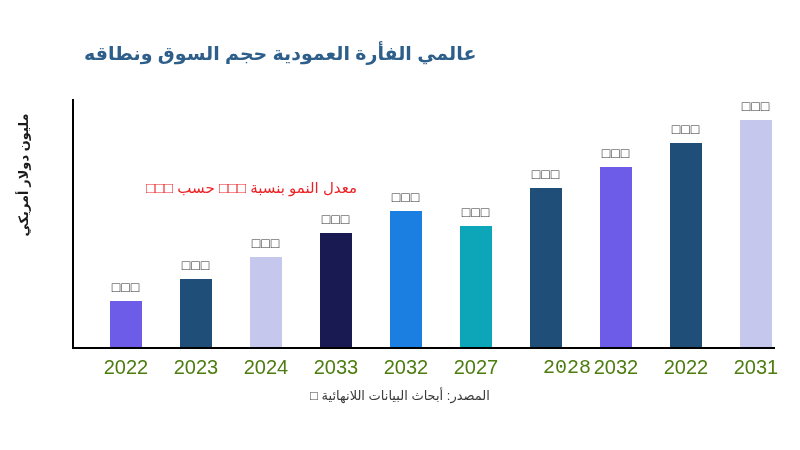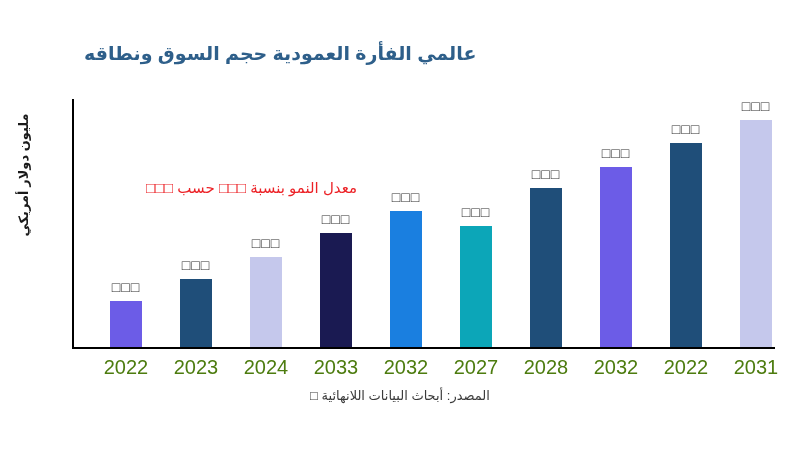--- a/index.html
+++ b/index.html
@@ -187,21 +187,21 @@
 
   <div class="growth-annotation">معدل النمو بنسبة □□□ حسب □□□</div>
 
   <div id="xticks-layer">
       <div class="xtick" style="left: 126px;">2022</div>
       <div class="xtick" style="left: 196px;">2023</div>
       <div class="xtick" style="left: 266px;">2024</div>
       <div class="xtick" style="left: 336px;">2033</div>
       <div class="xtick" style="left: 406px;">2032</div>
       <div class="xtick" style="left: 476px;">2027</div>
-      <div class="xtick" style="left: 546px;">2028</div>
+      <div class="xtick" style="left: 567px; font-family: Liberation Mono, monospace;">2028</div>
       <div class="xtick" style="left: 616px;">2032</div>
       <div class="xtick" style="left: 686px;">2022</div>
       <div class="xtick" style="left: 756px;">2031</div>
     </div>
 
   <div class="source-note">المصدر: أبحاث البيانات اللانهائية □</div>
 
 </div>
 
 </body></html>

